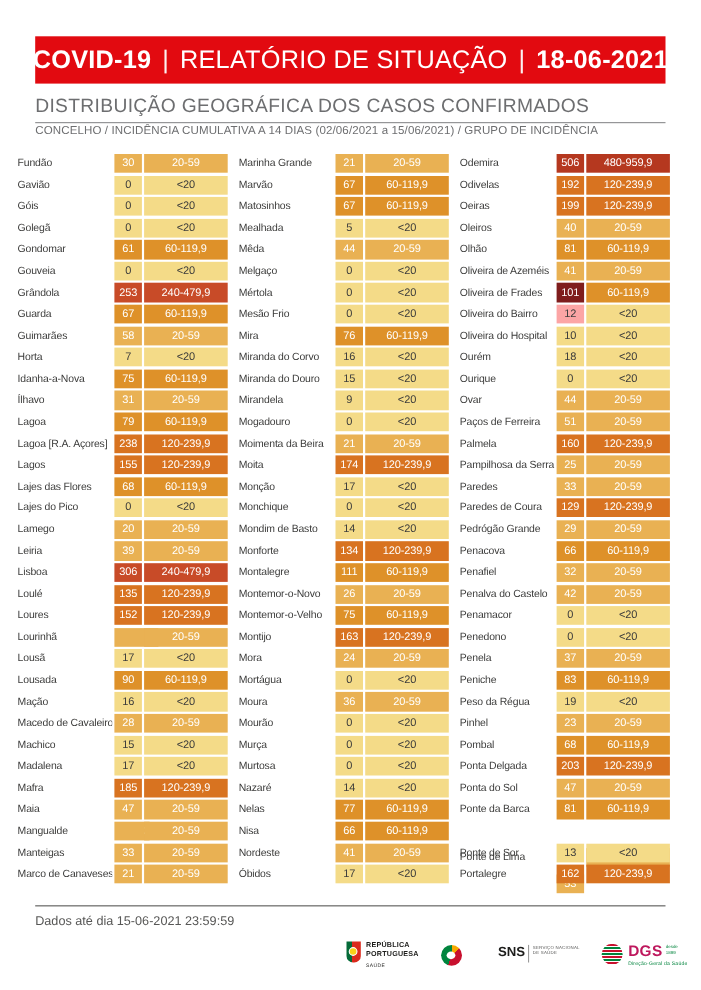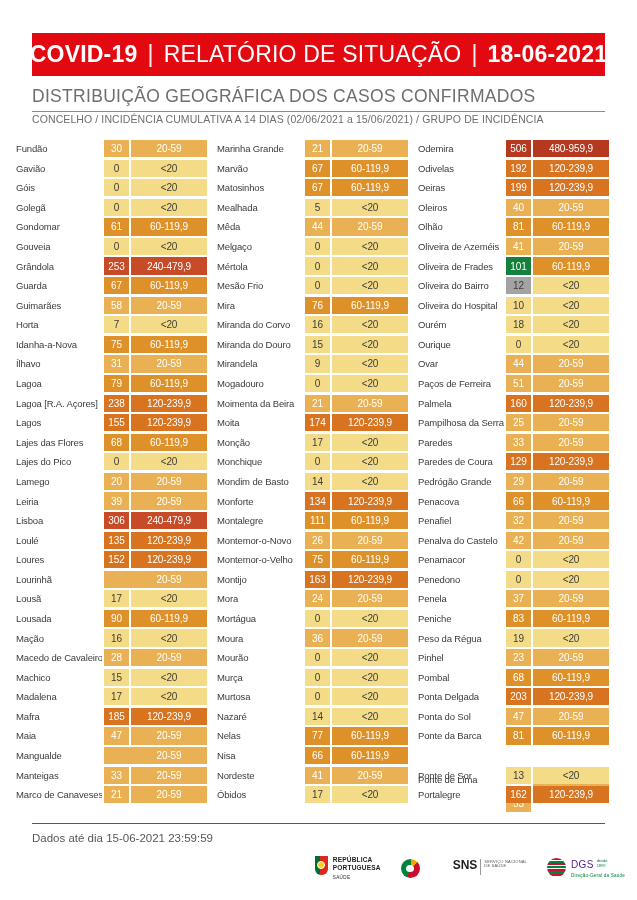--- a/index.html
+++ b/index.html
@@ -74,21 +74,21 @@
   .vbar{width:1px;height:16px;background:#9a9a9a;}
   .sns-text .sub{font-size:4px;color:#575756;line-height:4.6px;margin-top:1px;letter-spacing:.2px;}
   .dgs-globe{
     width:19px;height:19px;border-radius:50%;
     background:repeating-linear-gradient(180deg,
       #C8102E 0 2.1px,#ffffff 2.1px 2.7px,
       #00843D 2.7px 4.8px,#ffffff 4.8px 5.4px);
   }
   .dgs-text{display:flex;flex-direction:column;}
   .dgs-top{display:flex;align-items:flex-start;gap:3px;}
-  .dgs-top .dgs{font-size:10px;font-weight:400;color:#4c1d95;line-height:13px;letter-spacing:.3px;}
+  .dgs-top .dgs{font-size:14px;font-weight:700;color:#be185d;line-height:13px;letter-spacing:.3px;}
   .dgs-top .desde{font-size:4px;color:#00843D;line-height:4.6px;margin-top:1px;}
   .dgs-text .sub{font-size:4.6px;color:#00843D;margin-top:2px;letter-spacing:.2px;}
 </style>
 </head>
 <body>
 
 <div class="banner" style="background: rgb(226, 10, 16);">
   <span class="b">COVID-19</span>
   <span class="sep">|</span>
   <span>RELATÓRIO DE SITUAÇÃO</span>
@@ -470,26 +470,26 @@
     <div class="cell" style="background: rgb(222, 145, 41); color: rgb(255, 255, 255);">81</div>
     <div class="cell" style="background: rgb(222, 145, 41); color: rgb(255, 255, 255);">60-119,9</div>
   </div>
       <div class="row">
     <div class="mname">Oliveira de Azeméis</div>
     <div class="cell" style="background: rgb(233, 177, 83); color: rgb(255, 255, 255);">41</div>
     <div class="cell" style="background: rgb(233, 177, 83); color: rgb(255, 255, 255);">20-59</div>
   </div>
       <div class="row">
     <div class="mname">Oliveira de Frades</div>
-    <div class="cell" style="background: #15803d; color: rgb(255, 255, 255);">101</div>
+    <div class="cell" style="background: #7f1d1d; color: rgb(255, 255, 255);">101</div>
     <div class="cell" style="background: rgb(222, 145, 41); color: rgb(255, 255, 255);">60-119,9</div>
   </div>
       <div class="row">
     <div class="mname">Oliveira do Bairro</div>
-    <div class="cell" style="background: #a3a3a3; color: rgb(60, 60, 59);">12</div>
+    <div class="cell" style="background: #fca5a5; color: rgb(60, 60, 59);">12</div>
     <div class="cell" style="background: rgb(244, 219, 136); color: rgb(60, 60, 59);">&lt;20</div>
   </div>
       <div class="row">
     <div class="mname">Oliveira do Hospital</div>
     <div class="cell" style="background: rgb(244, 219, 136); color: rgb(60, 60, 59);">10</div>
     <div class="cell" style="background: rgb(244, 219, 136); color: rgb(60, 60, 59);">&lt;20</div>
   </div>
       <div class="row">
     <div class="mname">Ourém</div>
     <div class="cell" style="background: rgb(244, 219, 136); color: rgb(60, 60, 59);">18</div>

